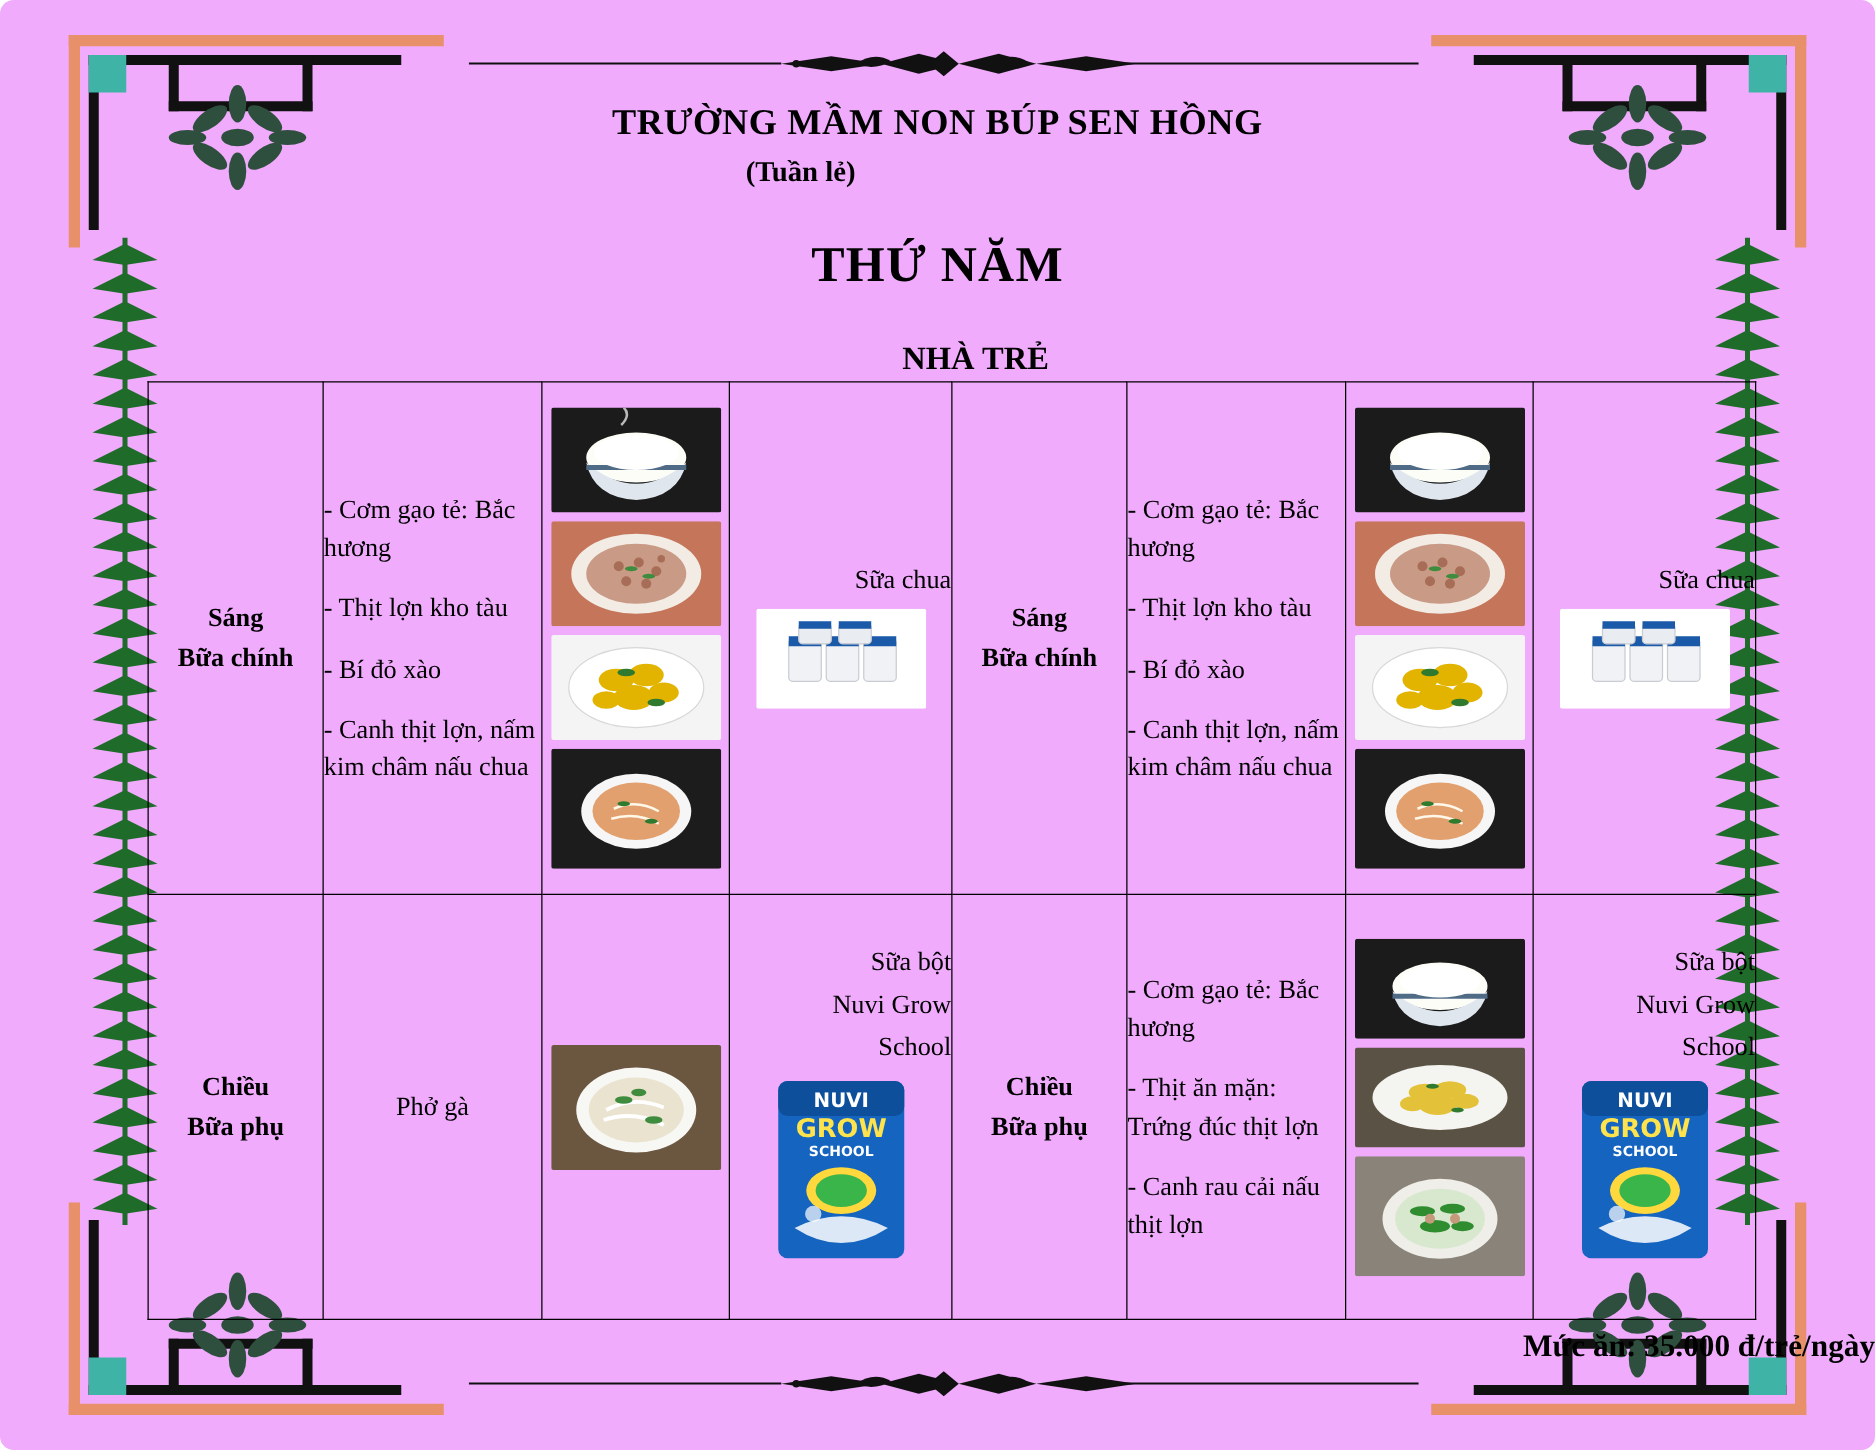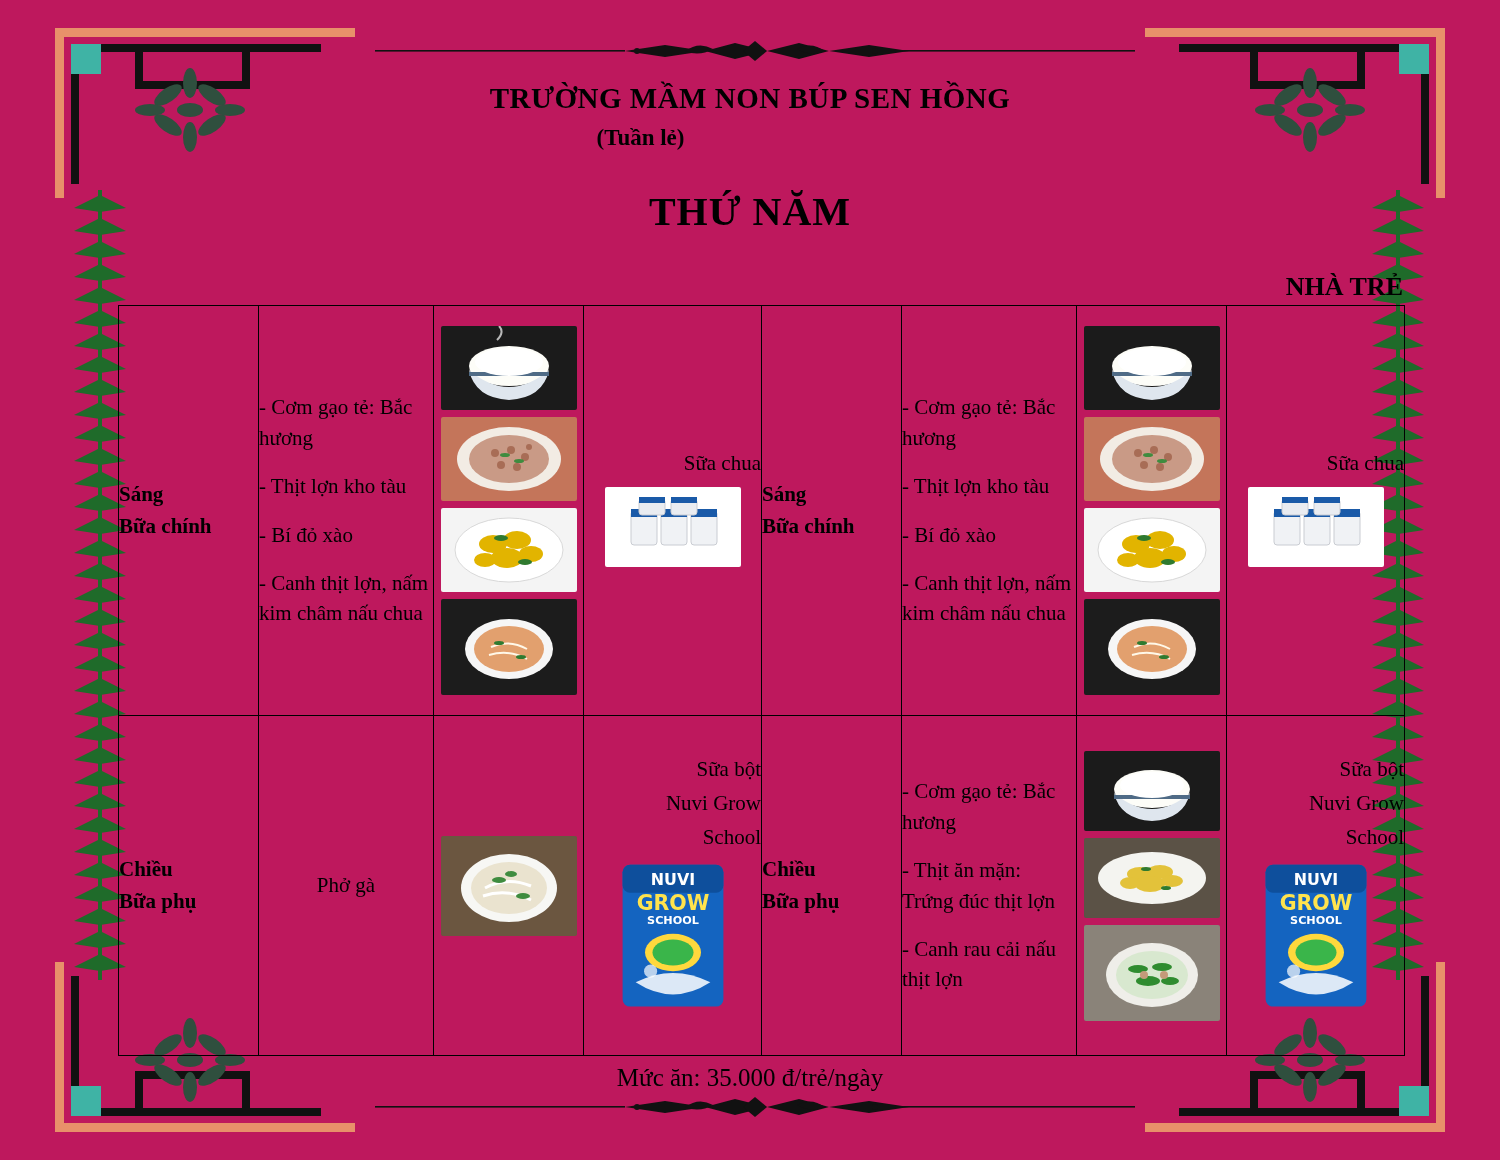--- a/index.html
+++ b/index.html
@@ -9,21 +9,22 @@
   }
   body {
     font-family: "Liberation Serif", serif;
     color: #000;
   }
   .page {
     position: relative;
     width: 1500px;
     height: 1160px;
     overflow: hidden;
-    background: #be185d;
+    background: #f0abfc;
+    border-radius: 11px;
   }
 
   
   .frame-corner {
     position: absolute;
     width: 150px;
     height: 120px;
   }
   .frame-corner .bar {
     position: absolute;
@@ -144,21 +145,21 @@
     width: 1285px;
     display: flex;
     font-size: 26px;
     font-weight: bold;
   }
   .group-headers .gh {
     flex: 1;
     text-align: center;
   }
   .group-headers .gh.mau { padding-left: 160px; }
-  .group-headers .gh.nha { padding-left: 40px; text-align: right; }
+  .group-headers .gh.nha { padding-left: 40px; }
 
   
   table.menu {
     position: absolute;
     top: 305px;
     left: 118px;
     width: 1285px;
     border-collapse: collapse;
     table-layout: fixed;
   }
@@ -166,21 +167,21 @@
     border: 1.5px solid #000;
     vertical-align: middle;
     padding: 0;
   }
   .col-label { width: 140px; }
   .col-text { width: 175px; }
   .col-img { width: 150px; }
   .col-side { width: 178px; }
 
   .cell-label {
-    text-align: left;
+    text-align: center;
     font-size: 21px;
     font-weight: bold;
     line-height: 1.5;
   }
   .cell-text {
     font-size: 21px;
     line-height: 1.45;
     padding: 10px 8px 10px 10px;
     vertical-align: top;
   }
@@ -208,23 +209,23 @@
     margin: 7px auto;
     display: block;
     border-radius: 2px;
   }
 
   .footer-note {
     position: absolute;
     bottom: 68px;
     left: 0;
     width: 1500px;
-    text-align: center;
+    text-align: right;
     font-size: 25px;
-    font-weight: normal;
+    font-weight: bold;
   }
 </style>
 </head>
 <body>
 
 <div class="page">
 
   <div class="frame-corner tl">
     <div class="bar b1"></div>
       <div class="bar b2"></div>

